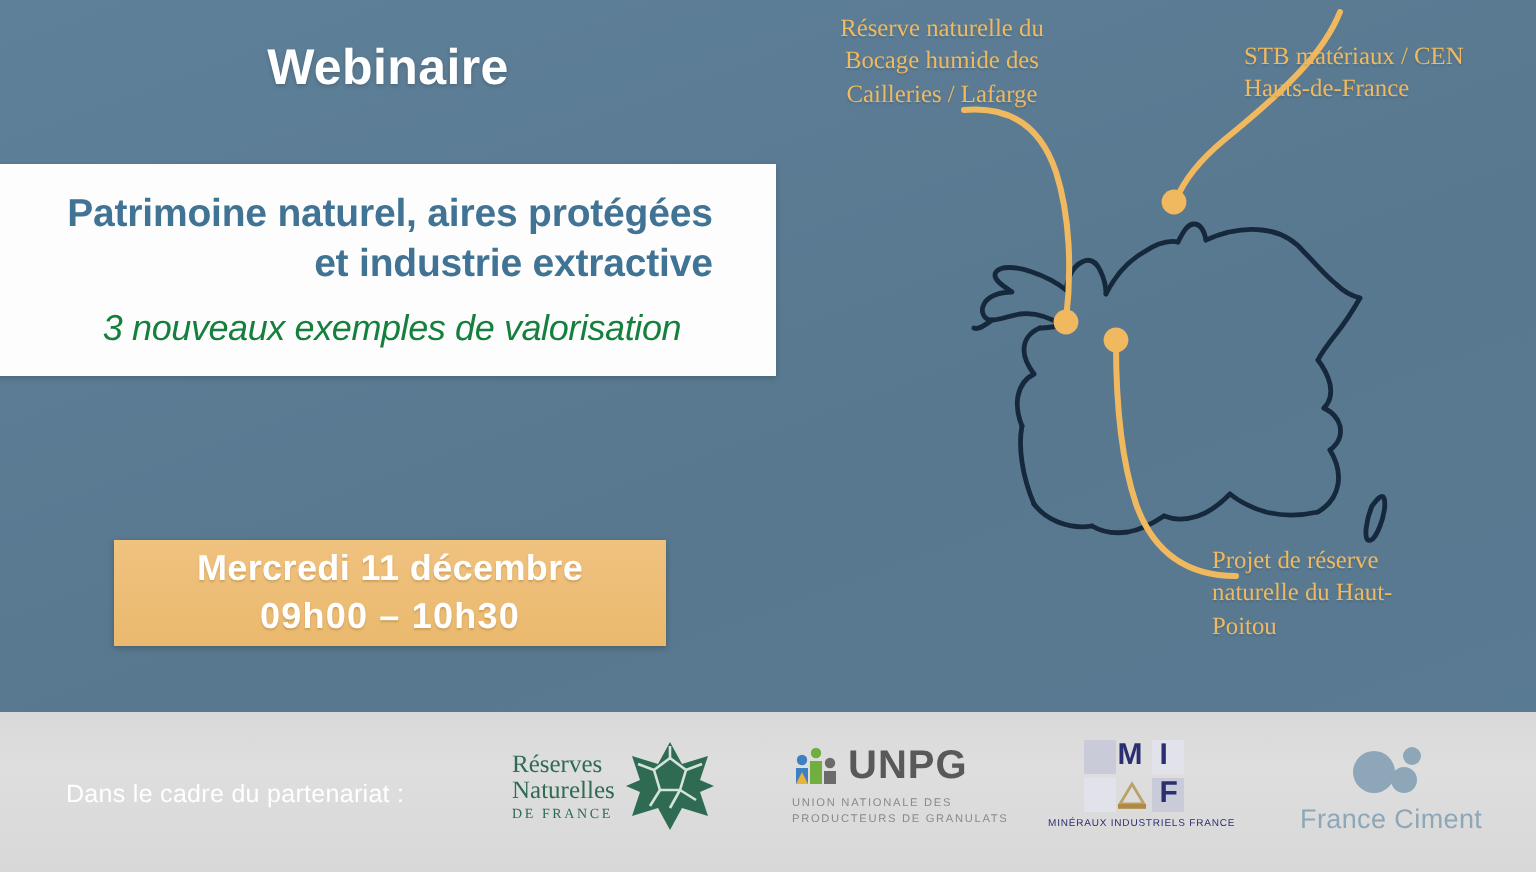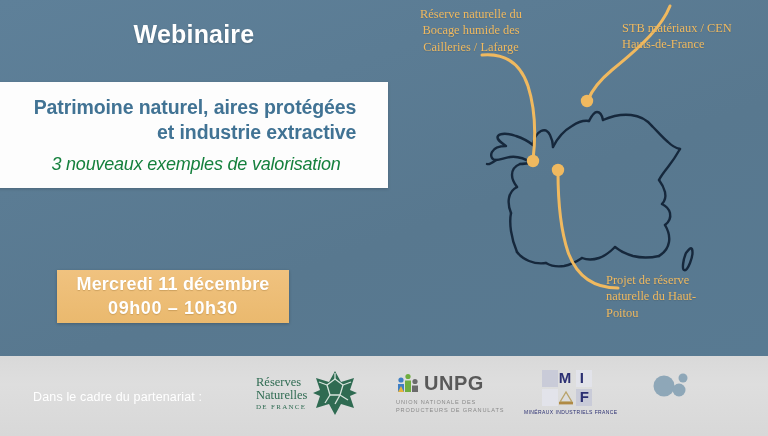--- a/index.html
+++ b/index.html
@@ -67,21 +67,21 @@
     font-style: italic;
     text-align: center;
     letter-spacing: -0.2px;
     padding-left: 10px;
   }
   
   .date-badge {
     position: absolute;
     left: 57px;
     top: 270px;
-    width: 232px;
+    width: 276px;
     height: 53px;
     background: linear-gradient(180deg, #f0c27f 0%, #eab96e 100%);
     box-shadow: 0 1px 3px rgba(0,0,0,0.22);
     display: flex;
     flex-direction: column;
     align-items: center;
     justify-content: center;
     color: #ffffff;
   }
   .date-line1 {
@@ -348,15 +348,16 @@
     </div>
     <div class="mif-sub">MINÉRAUX INDUSTRIELS FRANCE</div>
   </div>
 
   <div class="logo logo-fc">
     <svg width="46" height="28" viewBox="0 0 46 28">
       <circle cx="14" cy="14" r="10.5" fill="#8ea7b8"></circle>
       <circle cx="29" cy="18" r="6.5" fill="#8ea7b8"></circle>
       <circle cx="33" cy="6" r="4.5" fill="#8ea7b8"></circle>
     </svg>
+    <div class="fc-name">France Ciment</div>
   </div>
 
 </div>
 
 </body></html>

